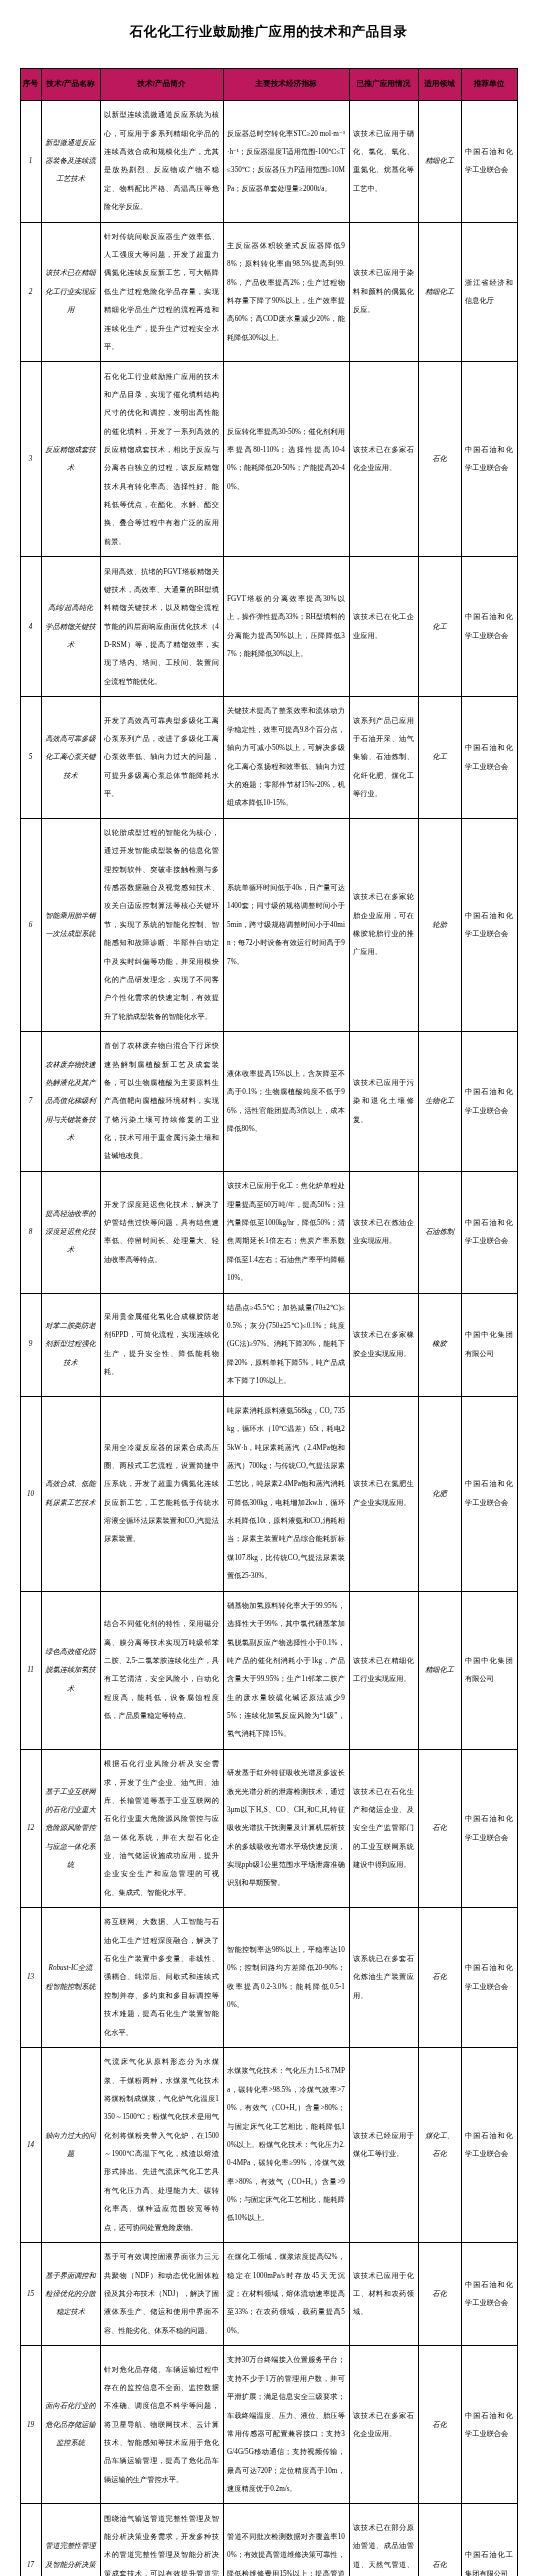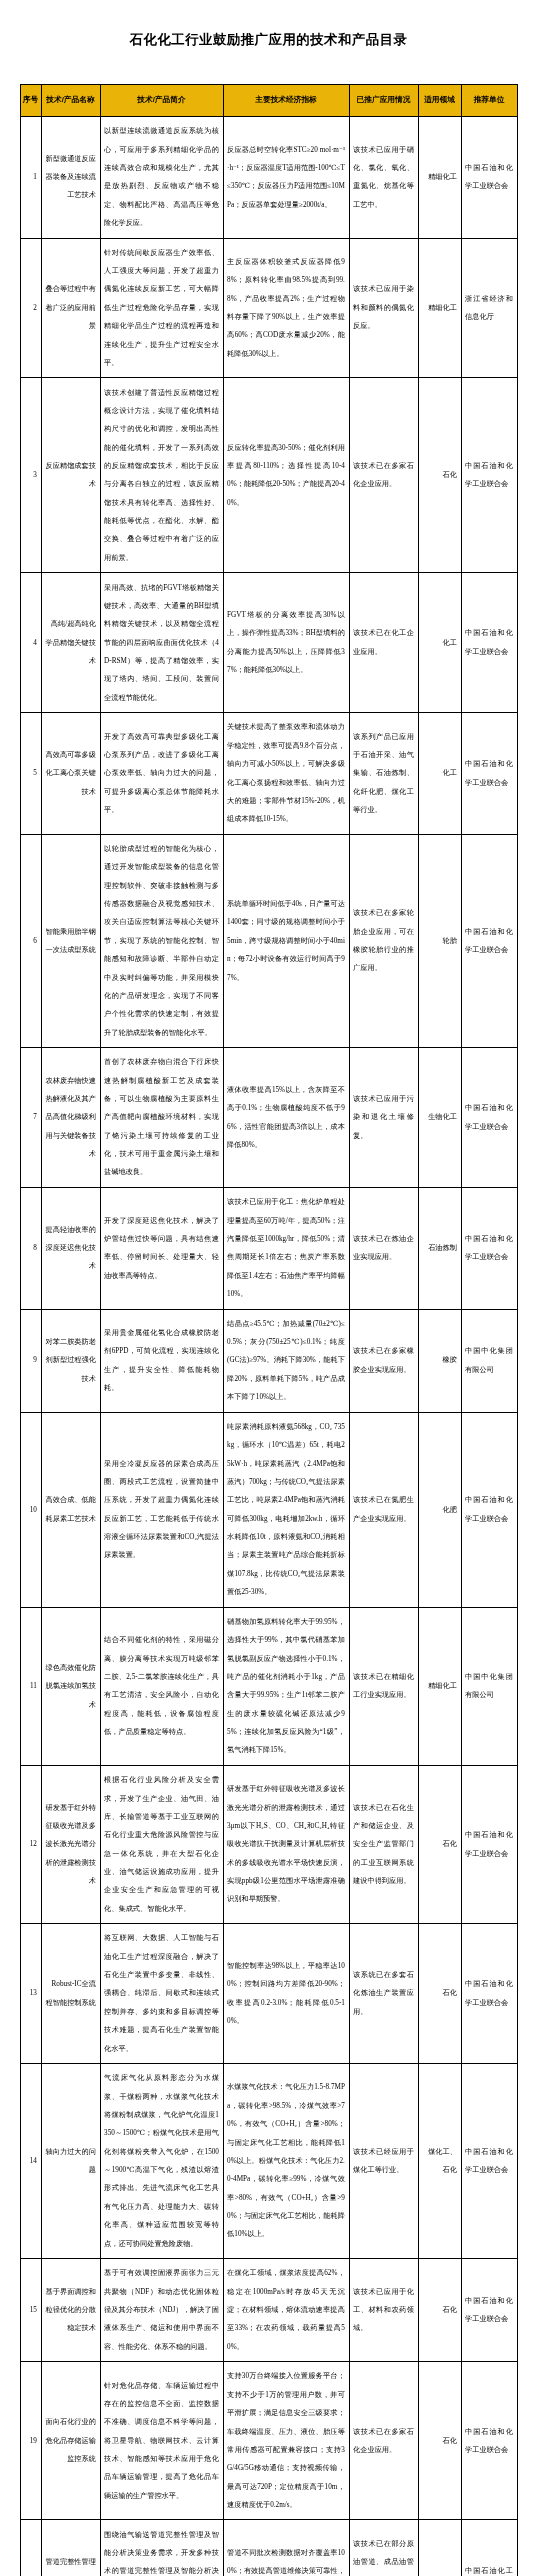--- a/index.html
+++ b/index.html
@@ -13,21 +13,21 @@
     margin: 0 auto;
     background: #ffffff;
     padding-bottom: 31px;
     font-family: "Liberation Serif", "DejaVu Serif", serif;
   }
   .doc-title {
     font-family: "Liberation Sans", "DejaVu Sans", sans-serif;
     font-weight: bold;
     font-size: 13.4px;
     text-align: center;
-    margin: 8px;
+    margin: 0;
     padding: 23px 0 27px 0;
     letter-spacing: 0.5px;
   }
   table.catalog {
     width: 497px;
     margin: 0 auto;
     border-collapse: collapse;
     table-layout: fixed;
     border: 1px solid #000000;
   }
@@ -37,29 +37,30 @@
     word-break: break-all;
     overflow-wrap: break-word;
   }
   table.catalog th {
     font-family: "Liberation Sans", "DejaVu Sans", sans-serif;
     font-weight: bold;
     font-size: 7.7px;
     line-height: 1.9;
     padding: 8.2px 2.1px;
     text-align: center;
-    background: #eab308;
+    background: #be185d;
   }
   table.catalog td {
     font-size: 7.2px;
     line-height: 2.55;
     padding: 5.2px 3.6px;
   }
   td.col-no, td.col-name, td.col-field {
-    text-align: right;
+    text-align: center;
+    font-style: italic;
   }
   td.col-intro, td.col-indicators, td.col-applied, td.col-recommender {
     text-align: justify;
   }
 </style>
 </head>
 <body>
 
 <div class="page">
   <h1 class="doc-title">石化化工行业鼓励推广应用的技术和产品目录</h1>
@@ -90,31 +91,31 @@
           <td class="col-no">1</td>
           <td class="col-name">新型微通道反应器装备及连续流工艺技术</td>
           <td class="col-intro">以新型连续流微通道反应系统为核心，可应用于多系列精细化学品的连续高效合成和规模化生产，尤其是放热剧烈、反应物或产物不稳定、物料配比严格、高温高压等危险化学反应。</td>
           <td class="col-indicators">反应器总时空转化率STC≥20 mol·m⁻³·h⁻¹；反应器温度T适用范围-100℃≤T≤350℃；反应器压力P适用范围≤10MPa；反应器单套处理量≥2000t/a。</td>
           <td class="col-applied">该技术已应用于硝化、氯化、氧化、重氮化、烷基化等工艺中。</td>
           <td class="col-field">精细化工</td>
           <td class="col-recommender">中国石油和化学工业联合会</td>
         </tr>
         <tr>
           <td class="col-no">2</td>
-          <td class="col-name">叠合等过程中有着广泛的应用前景</td>
+          <td class="col-name">该技术已在精细化工行业实现应用</td>
           <td class="col-intro">针对传统间歇反应器生产效率低、人工强度大等问题，开发了超重力偶氮化连续反应新工艺，可大幅降低生产过程危险化学品存量，实现精细化学品生产过程的流程再造和连续化生产，提升生产过程安全水平。</td>
           <td class="col-indicators">主反应器体积较釜式反应器降低98%；原料转化率由98.5%提高到99.8%，产品收率提高2%；生产过程物料存量下降了90%以上，生产效率提高60%；高COD废水量减少20%，能耗降低30%以上。</td>
           <td class="col-applied">该技术已应用于染料和颜料的偶氮化反应。</td>
           <td class="col-field">精细化工</td>
           <td class="col-recommender">浙江省经济和信息化厅</td>
         </tr>
         <tr>
           <td class="col-no">3</td>
           <td class="col-name">反应精馏成套技术</td>
-          <td class="col-intro">该技术创建了普适性反应精馏过程概念设计方法，实现了催化填料结构尺寸的优化和调控，发明出高性能的催化填料，开发了一系列高效的反应精馏成套技术，相比于反应与分离各自独立的过程，该反应精馏技术具有转化率高、选择性好、能耗低等优点，在酯化、水解、酯交换、叠合等过程中有着广泛的应用前景。</td>
+          <td class="col-intro">石化化工行业鼓励推广应用的技术和产品目录，实现了催化填料结构尺寸的优化和调控，发明出高性能的催化填料，开发了一系列高效的反应精馏成套技术，相比于反应与分离各自独立的过程，该反应精馏技术具有转化率高、选择性好、能耗低等优点，在酯化、水解、酯交换、叠合等过程中有着广泛的应用前景。</td>
           <td class="col-indicators">反应转化率提高30-50%；催化剂利用率提高80-110%；选择性提高10-40%；能耗降低20-50%；产能提高20-40%。</td>
           <td class="col-applied">该技术已在多家石化企业应用。</td>
           <td class="col-field">石化</td>
           <td class="col-recommender">中国石油和化学工业联合会</td>
         </tr>
         <tr>
           <td class="col-no">4</td>
           <td class="col-name">高纯/超高纯化学品精馏关键技术</td>
           <td class="col-intro">采用高效、抗堵的FGVT塔板精馏关键技术，高效率、大通量的BH型填料精馏关键技术，以及精馏全流程节能的四层面响应曲面优化技术（4D-RSM）等，提高了精馏效率，实现了塔内、塔间、工段间、装置间全流程节能优化。</td>
           <td class="col-indicators">FGVT塔板的分离效率提高30%以上，操作弹性提高33%；BH型填料的分离能力提高50%以上，压降降低37%；能耗降低30%以上。</td>
@@ -180,21 +181,21 @@
           <td class="col-no">11</td>
           <td class="col-name">绿色高效催化防脱氯连续加氢技术</td>
           <td class="col-intro">结合不同催化剂的特性，采用磁分离、膜分离等技术实现万吨级邻苯二胺、2,5-二氯苯胺连续化生产，具有工艺清洁，安全风险小，自动化程度高，能耗低，设备腐蚀程度低，产品质量稳定等特点。</td>
           <td class="col-indicators">硝基物加氢原料转化率大于99.95%，选择性大于99%，其中氯代硝基苯加氢脱氯副反应产物选择性小于0.1%，吨产品的催化剂消耗小于1kg，产品含量大于99.95%；生产1t邻苯二胺产生的废水量较硫化碱还原法减少95%；连续化加氢反应风险为“1级”，氢气消耗下降15%。</td>
           <td class="col-applied">该技术已在精细化工行业实现应用。</td>
           <td class="col-field">精细化工</td>
           <td class="col-recommender">中国中化集团有限公司</td>
         </tr>
         <tr>
           <td class="col-no">12</td>
-          <td class="col-name">研发基于红外特征吸收光谱及多波长激光光谱分析的泄露检测技术</td>
+          <td class="col-name">基于工业互联网的石化行业重大危险源风险管控与应急一体化系统</td>
           <td class="col-intro">根据石化行业风险分析及安全需求，开发了生产企业、油气田、油库、长输管道等基于工业互联网的石化行业重大危险源风险管控与应急一体化系统，并在大型石化企业、油气储运设施成功应用，提升企业安全生产和应急管理的可视化、集成式、智能化水平。</td>
           <td class="col-indicators">研发基于红外特征吸收光谱及多波长激光光谱分析的泄露检测技术，通过3μm以下H₂S、CO、CH₄和C₂H₄特征吸收光谱抗干扰测量及计算机层析技术的多线吸收光谱水平场快速反演，实现ppb级1公里范围水平场泄露准确识别和早期预警。</td>
           <td class="col-applied">该技术已在石化生产和储运企业、及安全生产监管部门的工业互联网系统建设中得到应用。</td>
           <td class="col-field">石化</td>
           <td class="col-recommender">中国石油和化学工业联合会</td>
         </tr>
         <tr>
           <td class="col-no">13</td>
           <td class="col-name">Robust-IC全流程智能控制系统</td>
           <td class="col-intro">将互联网、大数据、人工智能与石油化工生产过程深度融合，解决了石化生产装置中多变量、非线性、强耦合、纯滞后、间歇式和连续式控制并存、多约束和多目标调控等技术难题，提高石化生产装置智能化水平。</td>

